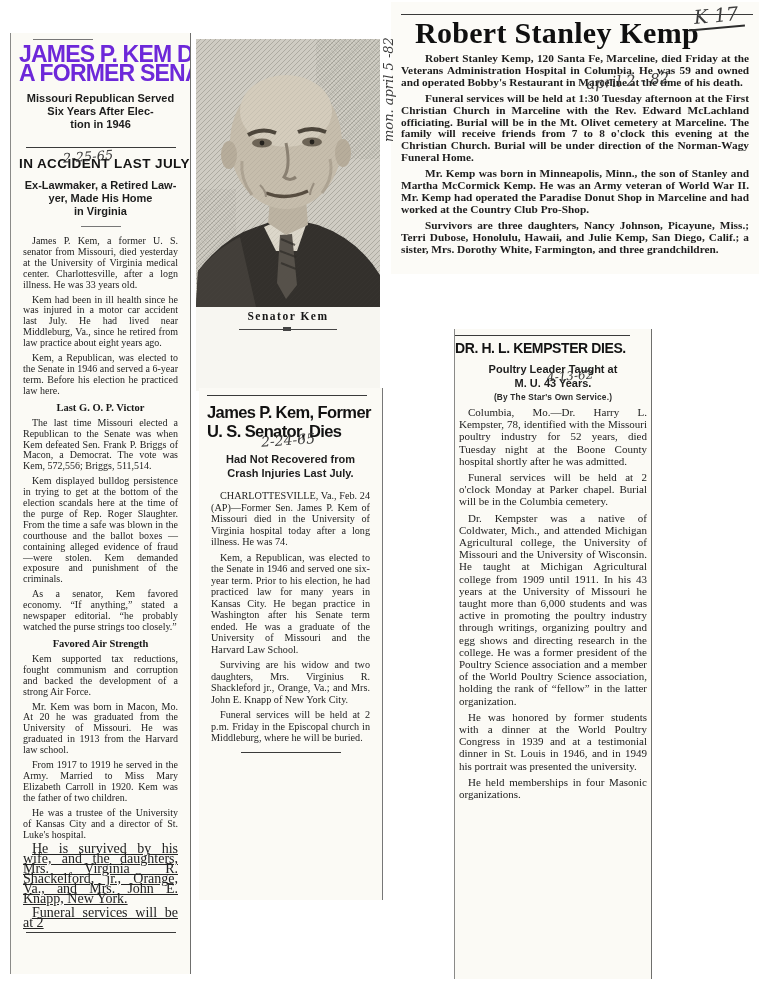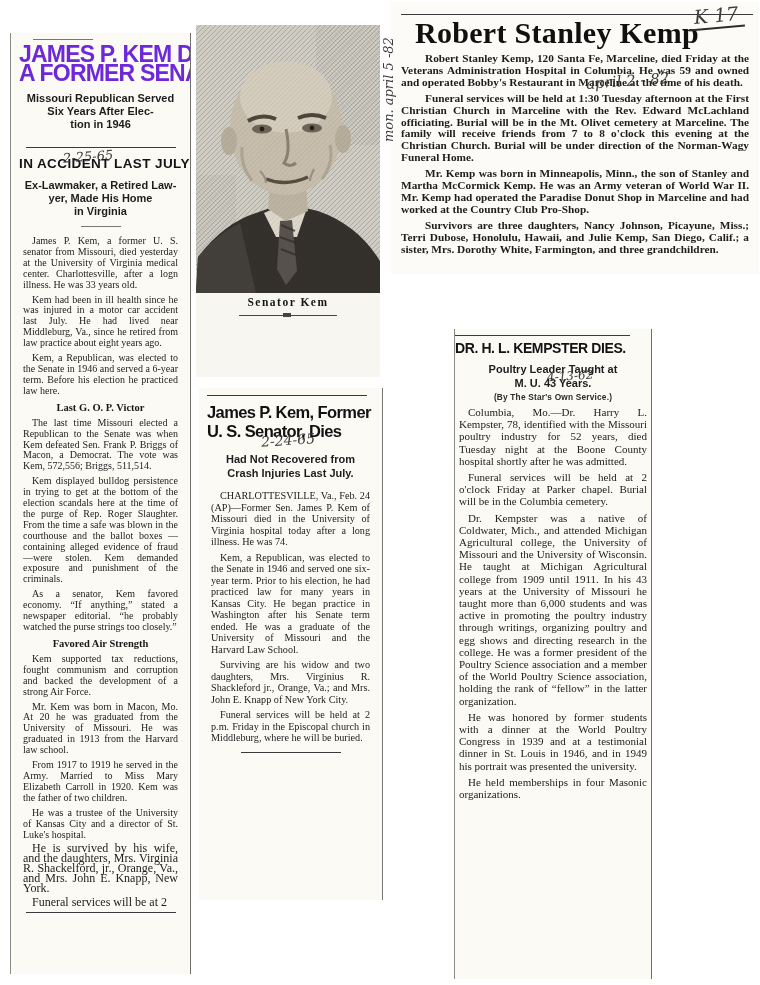--- a/index.html
+++ b/index.html
@@ -30,23 +30,23 @@
     font-size:13.5px;letter-spacing:0.4px;white-space:nowrap;color:#141414;
   }
   .body-col p{
     margin:4px;font-size:10px;line-height:10.9px;text-align:justify;
     text-indent:9px;color:#222;
   }
   .crosshead{
     text-align:center;font-weight:700;font-size:10.5px;line-height:13px;
     margin:1px 0;color:#181818;
   }
-  .fine p{font-size:12px;line-height:9.9px;}
-  
-  #clip-photo{left:196px;top:25px;width:184px;height:352px;background:#f7f6f1;padding:0;}
+  .fine p{font-size:14px;line-height:9.9px;text-decoration:underline;}
+  
+  #clip-photo{left:196px;top:39px;width:184px;height:352px;background:#f7f6f1;padding:0;}
   #clip-photo svg{display:block;}
   .caption{
     text-align:center;font-weight:700;font-size:11.5px;letter-spacing:1.5px;
     margin-top:3px;color:#161616;
   }
   .photo-cont{
     margin:4px 4px 0 4px;font-size:10.2px;line-height:11.2px;text-align:justify;color:#262626;
   }
   .end-rule{width:98px;margin:7px auto 0 auto;border-top:1.5px solid #444;position:relative;}
   .end-rule::after{content:"";position:absolute;left:44px;top:-3px;width:8px;height:4px;background:#444;}
@@ -222,21 +222,21 @@
   <div class="hline" style="width:175px;"></div>
   <div class="kempster-head">DR. H. L. KEMPSTER DIES.</div>
   <div style="margin-top:6px;">
     <div class="mid-deck">Poultry Leader Taught at</div>
     <div class="mid-deck">M. U. 43 Years.</div>
   </div>
   <div class="hand hand-inclip" style="left:92px;top:40px;font-size:12px;">4-13-62</div>
   <div class="byline">(By The Star's Own Service.)</div>
   <div class="body-col">
     <p>Columbia, Mo.—Dr. Harry L. Kempster, 78, identified with the Missouri poultry industry for 52 years, died Tuesday night at the Boone County hospital shortly after he was admitted.</p>
-    <p>Funeral services will be held at 2 o'clock Friday at Parker chapel. Burial will be in the Columbia cemetery.</p>
+    <p>Funeral services will be held at 2 o'clock Monday at Parker chapel. Burial will be in the Columbia cemetery.</p>
     <p>Dr. Kempster was a native of Coldwater, Mich., and attended Michigan Agricultural college, the University of Missouri and the University of Wisconsin. He taught at Michigan Agricultural college from 1909 until 1911. In his 43 years at the University of Missouri he taught more than 6,000 students and was active in promoting the poultry industry through writings, organizing poultry and egg shows and directing research in the college. He was a former president of the Poultry Science association and a member of the World Poultry Science association, holding the rank of “fellow” in the latter organization.</p>
     <p>He was honored by former students with a dinner at the World Poultry Congress in 1939 and at a testimonial dinner in St. Louis in 1946, and in 1949 his portrait was presented the university.</p>
     <p>He held memberships in four Masonic organizations.</p>
   </div>
 </div>
 
 <div class="hand" id="hand-k17">K 17</div>
 <div class="hand" id="hand-side">mon. april 5 -82</div>
 <div class="hand" id="hand-april2">april 2 - 82</div>
 

